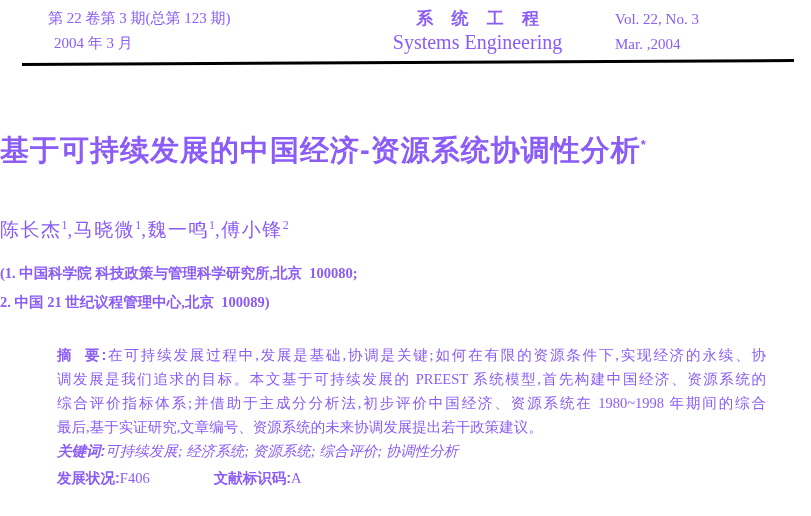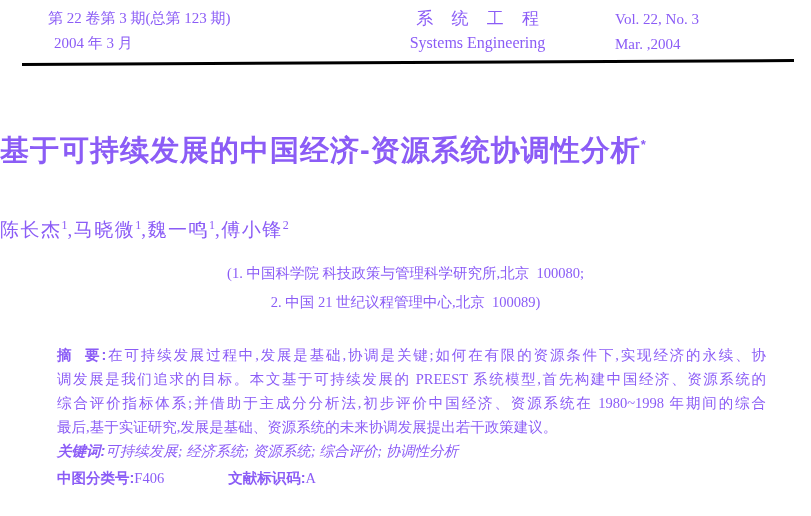--- a/index.html
+++ b/index.html
@@ -5,38 +5,38 @@
   html,body{margin:0;padding:0;background:#ffffff;}
   .page{
     position:relative;width:811px;height:516px;background:#ffffff;
     font-family:"Liberation Serif","DejaVu Serif",serif;color:#8b5cf6;overflow:hidden;
   }
   
   .jh{position:absolute;top:6px;left:40px;right:26px;display:grid;grid-template-columns:300px 1fr 170px;align-items:start;}
   .jh-left{font-size:15px;line-height:25px;padding-left:8px;}
   .jh-left .l2{padding-left:6px;}
   .jh-center{text-align:center;}
-  .jt-cn{font-size:17px;font-weight:400;word-spacing:14px;line-height:25px;}
-  .jt-en{font-size:16px;line-height:23px;}
+  .jt-cn{font-size:17px;font-weight:700;word-spacing:14px;line-height:25px;}
+  .jt-en{font-size:20px;line-height:23px;}
   .jh-right{text-align:left;font-size:15px;line-height:25px;padding-top:1px;}
   .jh-right .l2{padding-right:12px;}
   
   .rule{position:absolute;left:22px;top:61px;width:772px;height:3px;background:#000;transform:rotate(-0.28deg);}
   
   .article-no{position:absolute;left:48px;top:87px;font-size:15px;}
   .blabel{font-family:"Liberation Sans","DejaVu Sans",sans-serif;font-weight:700;white-space:pre;}
   
   .title{position:absolute;left:0;right:0;top:131px;margin:0;text-align:left;
     font-family:"Liberation Sans","DejaVu Sans",sans-serif;font-weight:700;font-size:29px;letter-spacing:1px;}
   .title sup{font-size:13px;letter-spacing:0;}
   
   .authors{position:absolute;left:0;right:0;top:217px;font-size:19px;letter-spacing:1.5px;}
   .authors sup{font-size:12px;letter-spacing:0;}
   
-  .affil{position:absolute;left:0;right:0;top:259px;text-align:center;font-size:14.5px;line-height:29px;}
+  .affil{position:absolute;left:0;right:0;top:259px;text-align:left;font-size:14.5px;line-height:29px;font-weight:bold;}
   .affil div{white-space:pre;}
   
   .abstract{position:absolute;left:57px;top:343px;width:709px;font-size:14.5px;}
   .abs-line{line-height:24px;}
   .just{text-align:justify;text-align-last:justify;}
   .kw-line{line-height:24px;font-style:italic;}
   .clc-line{line-height:24px;margin-top:3px;}
   .gap{margin-left:64px;}
 </style>
 </head>
@@ -74,24 +74,24 @@
     <div>(1. 中国科学院 科技政策与管理科学研究所,北京  100080;</div>
     <div>2. 中国 21 世纪议程管理中心,北京  100089)</div>
   </div>
 
   <div class="abstract">
     <div class="abs-line just">
       <span class="blabel">摘  要:</span><span>在可持续发展过程中,发展是基础,协调是关键;如何在有限的资源条件下,实现经济的永续、协</span>
     </div>
     <div class="abs-line just">调发展是我们追求的目标。本文基于可持续发展的 PREEST 系统模型,首先构建中国经济、资源系统的</div>
     <div class="abs-line just">综合评价指标体系;并借助于主成分分析法,初步评价中国经济、资源系统在 1980~1998 年期间的综合</div>
-    <div class="abs-line">最后,基于实证研究,发展是基础、资源系统的未来协调发展提出若干政策建议。</div>
+    <div class="abs-line">最后,基于实证研究,文章编号、资源系统的未来协调发展提出若干政策建议。</div>
 
     <div class="kw-line">
       <span class="blabel">关键词:</span><span>可持续发展; 经济系统; 资源系统; 综合评价; 协调性分析</span>
     </div>
 
     <div class="clc-line">
-      <span class="blabel">中图分类号:</span><span>F406</span><span class="blabel gap">文献标识码:</span><span>A</span>
+      <span class="blabel">发展状况:</span><span>F406</span><span class="blabel gap">文献标识码:</span><span>A</span>
     </div>
   </div>
 
 </div>
 
 </body></html>

